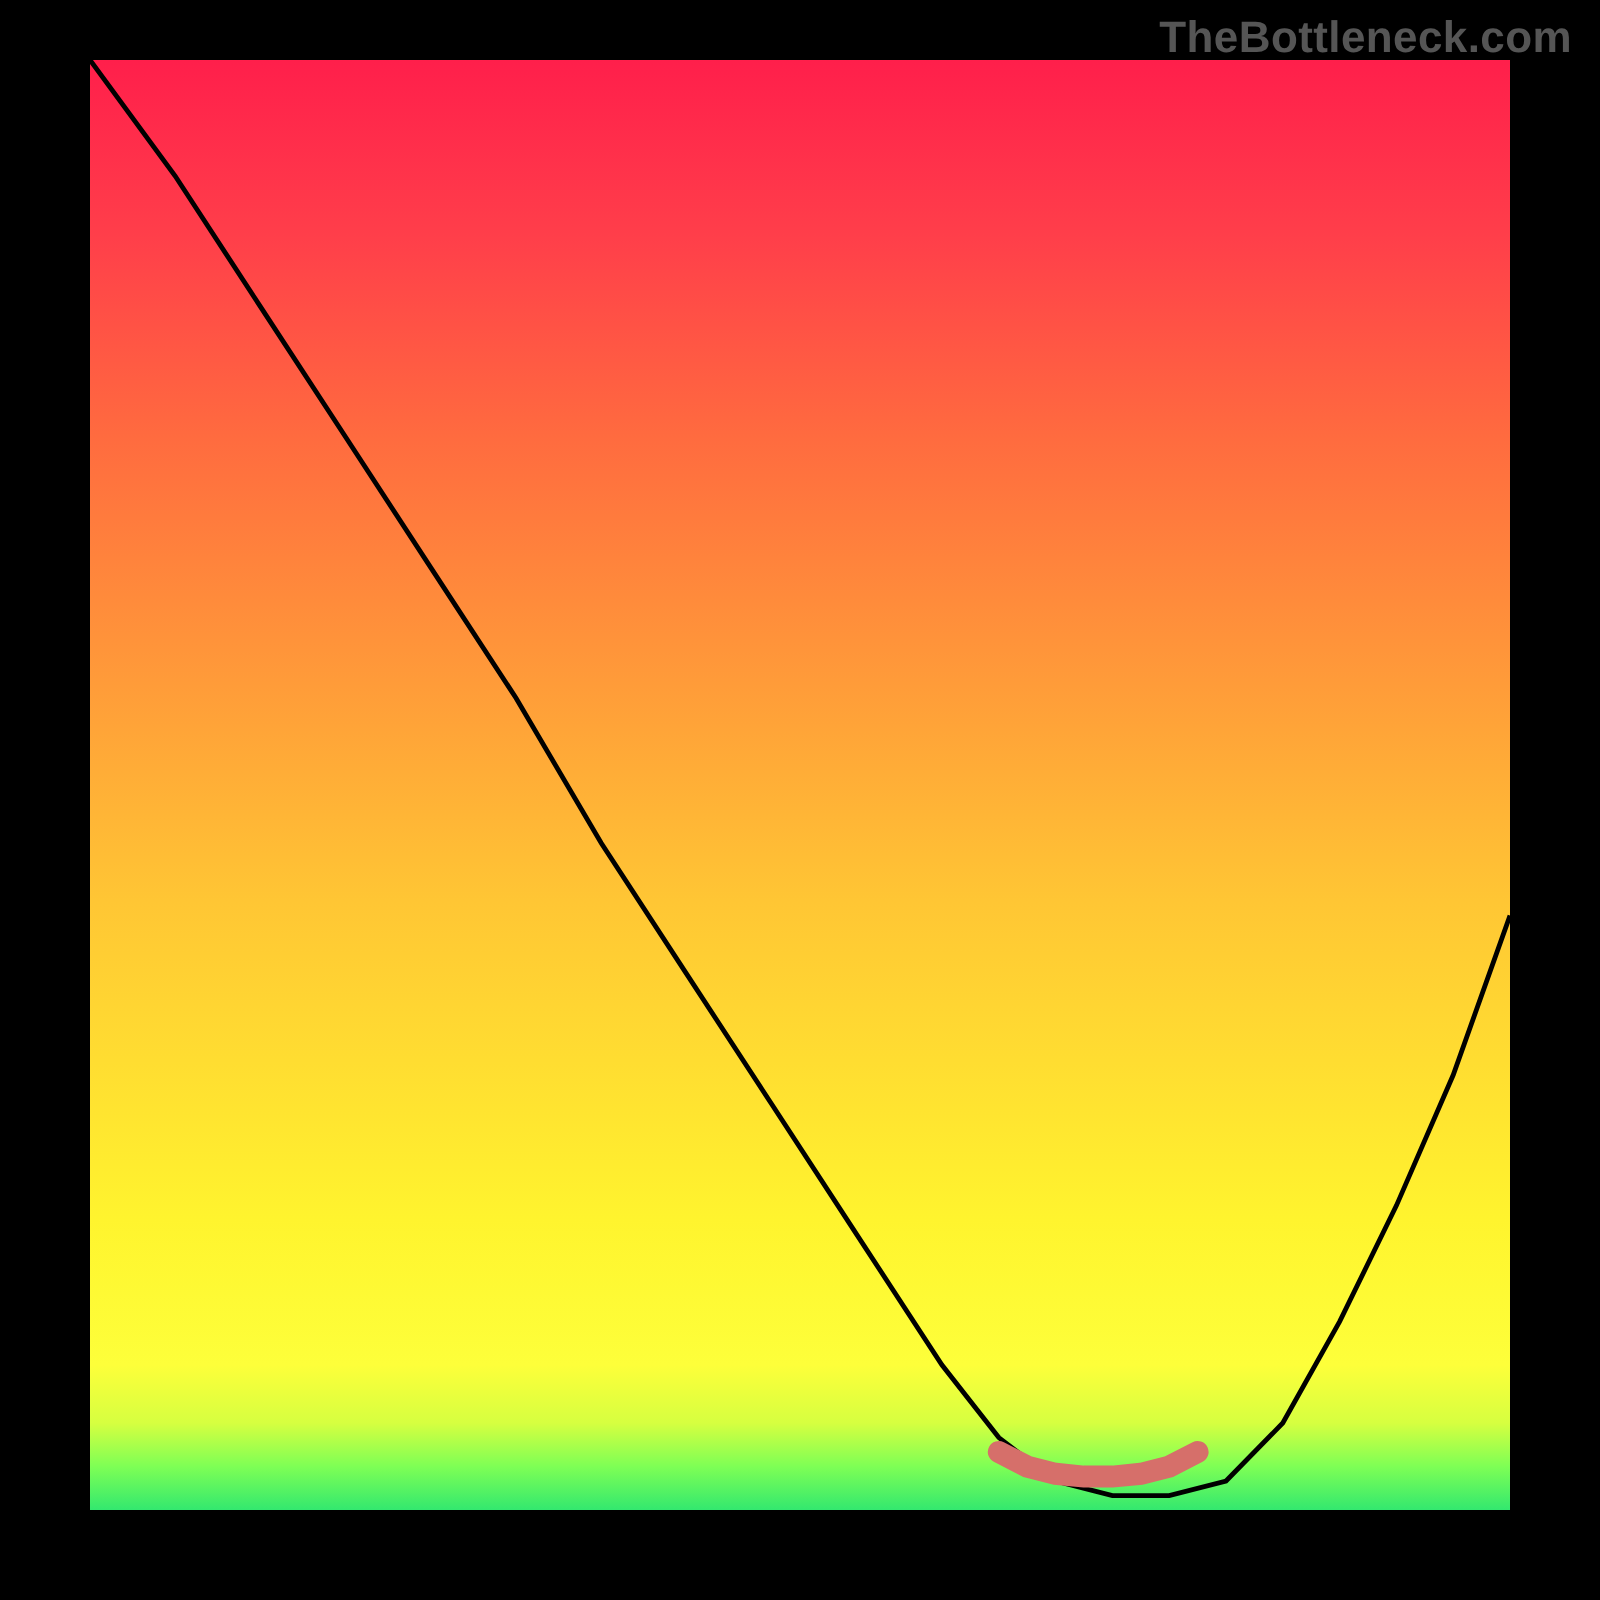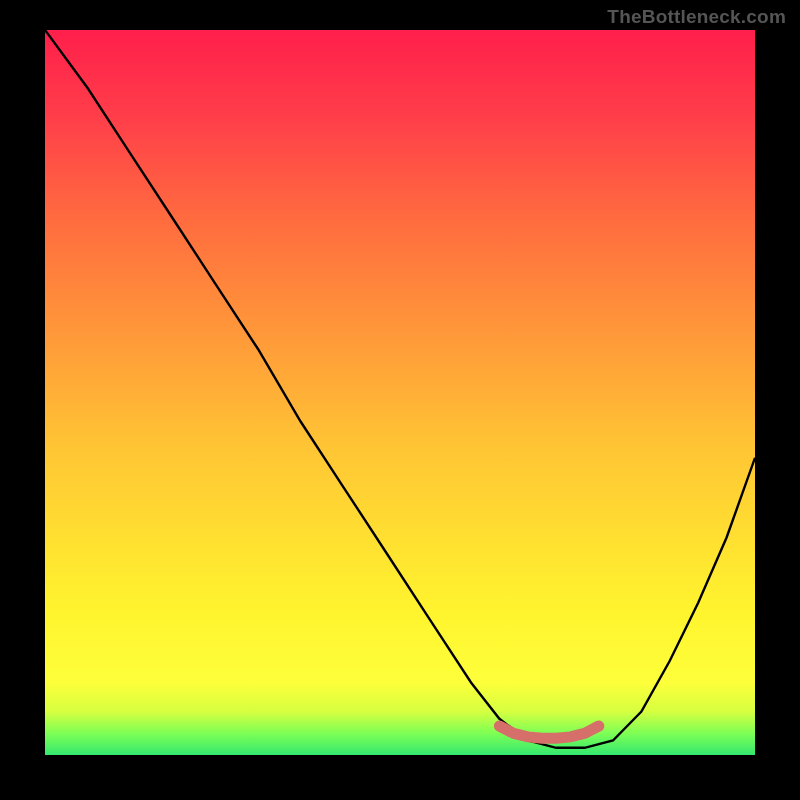--- a/index.html
+++ b/index.html
@@ -14,21 +14,21 @@
   .frame {
     position: relative;
     width: 800px;
     height: 800px;
     background: #000;
   }
   .watermark {
     position: absolute;
     top: 6px;
     right: 14px;
-    font-size: 19px;
+    font-size: 22px;
     font-weight: 600;
     color: #555;
     letter-spacing: 0.2px;
     z-index: 5;
   }
   .plot-area {
     position: absolute;
     left: 45px;
     top: 30px;
     width: 710px;

